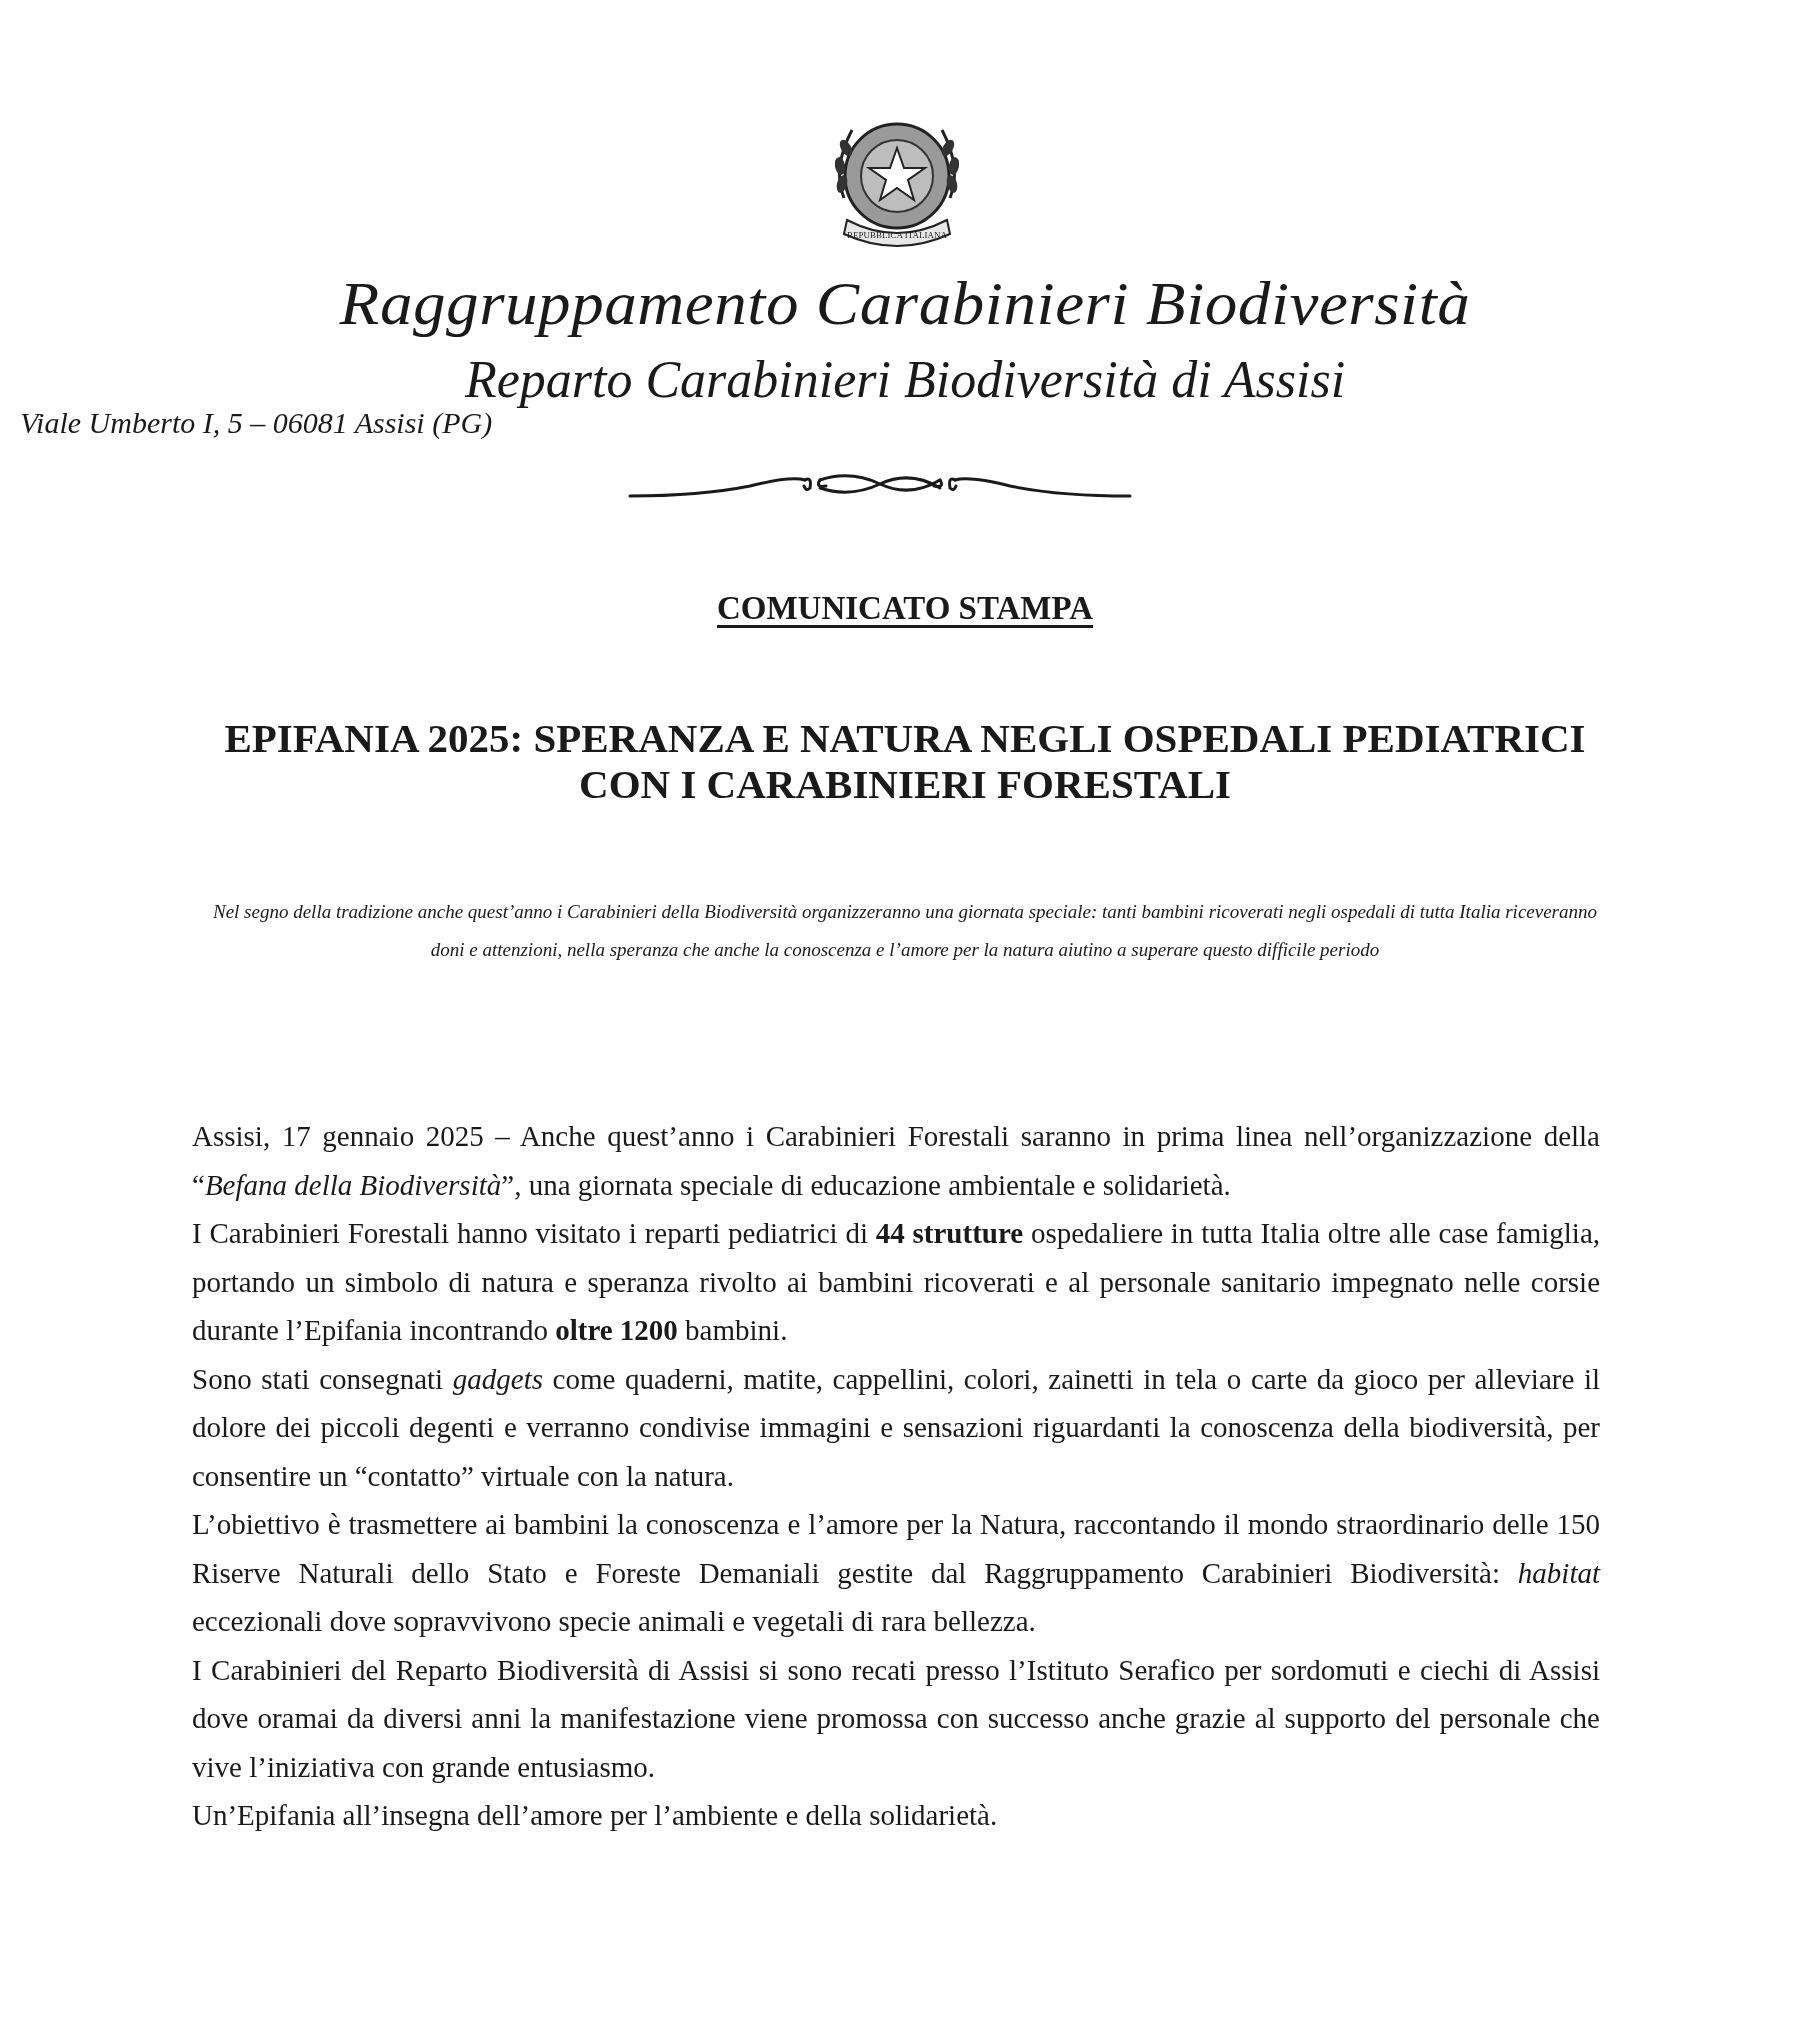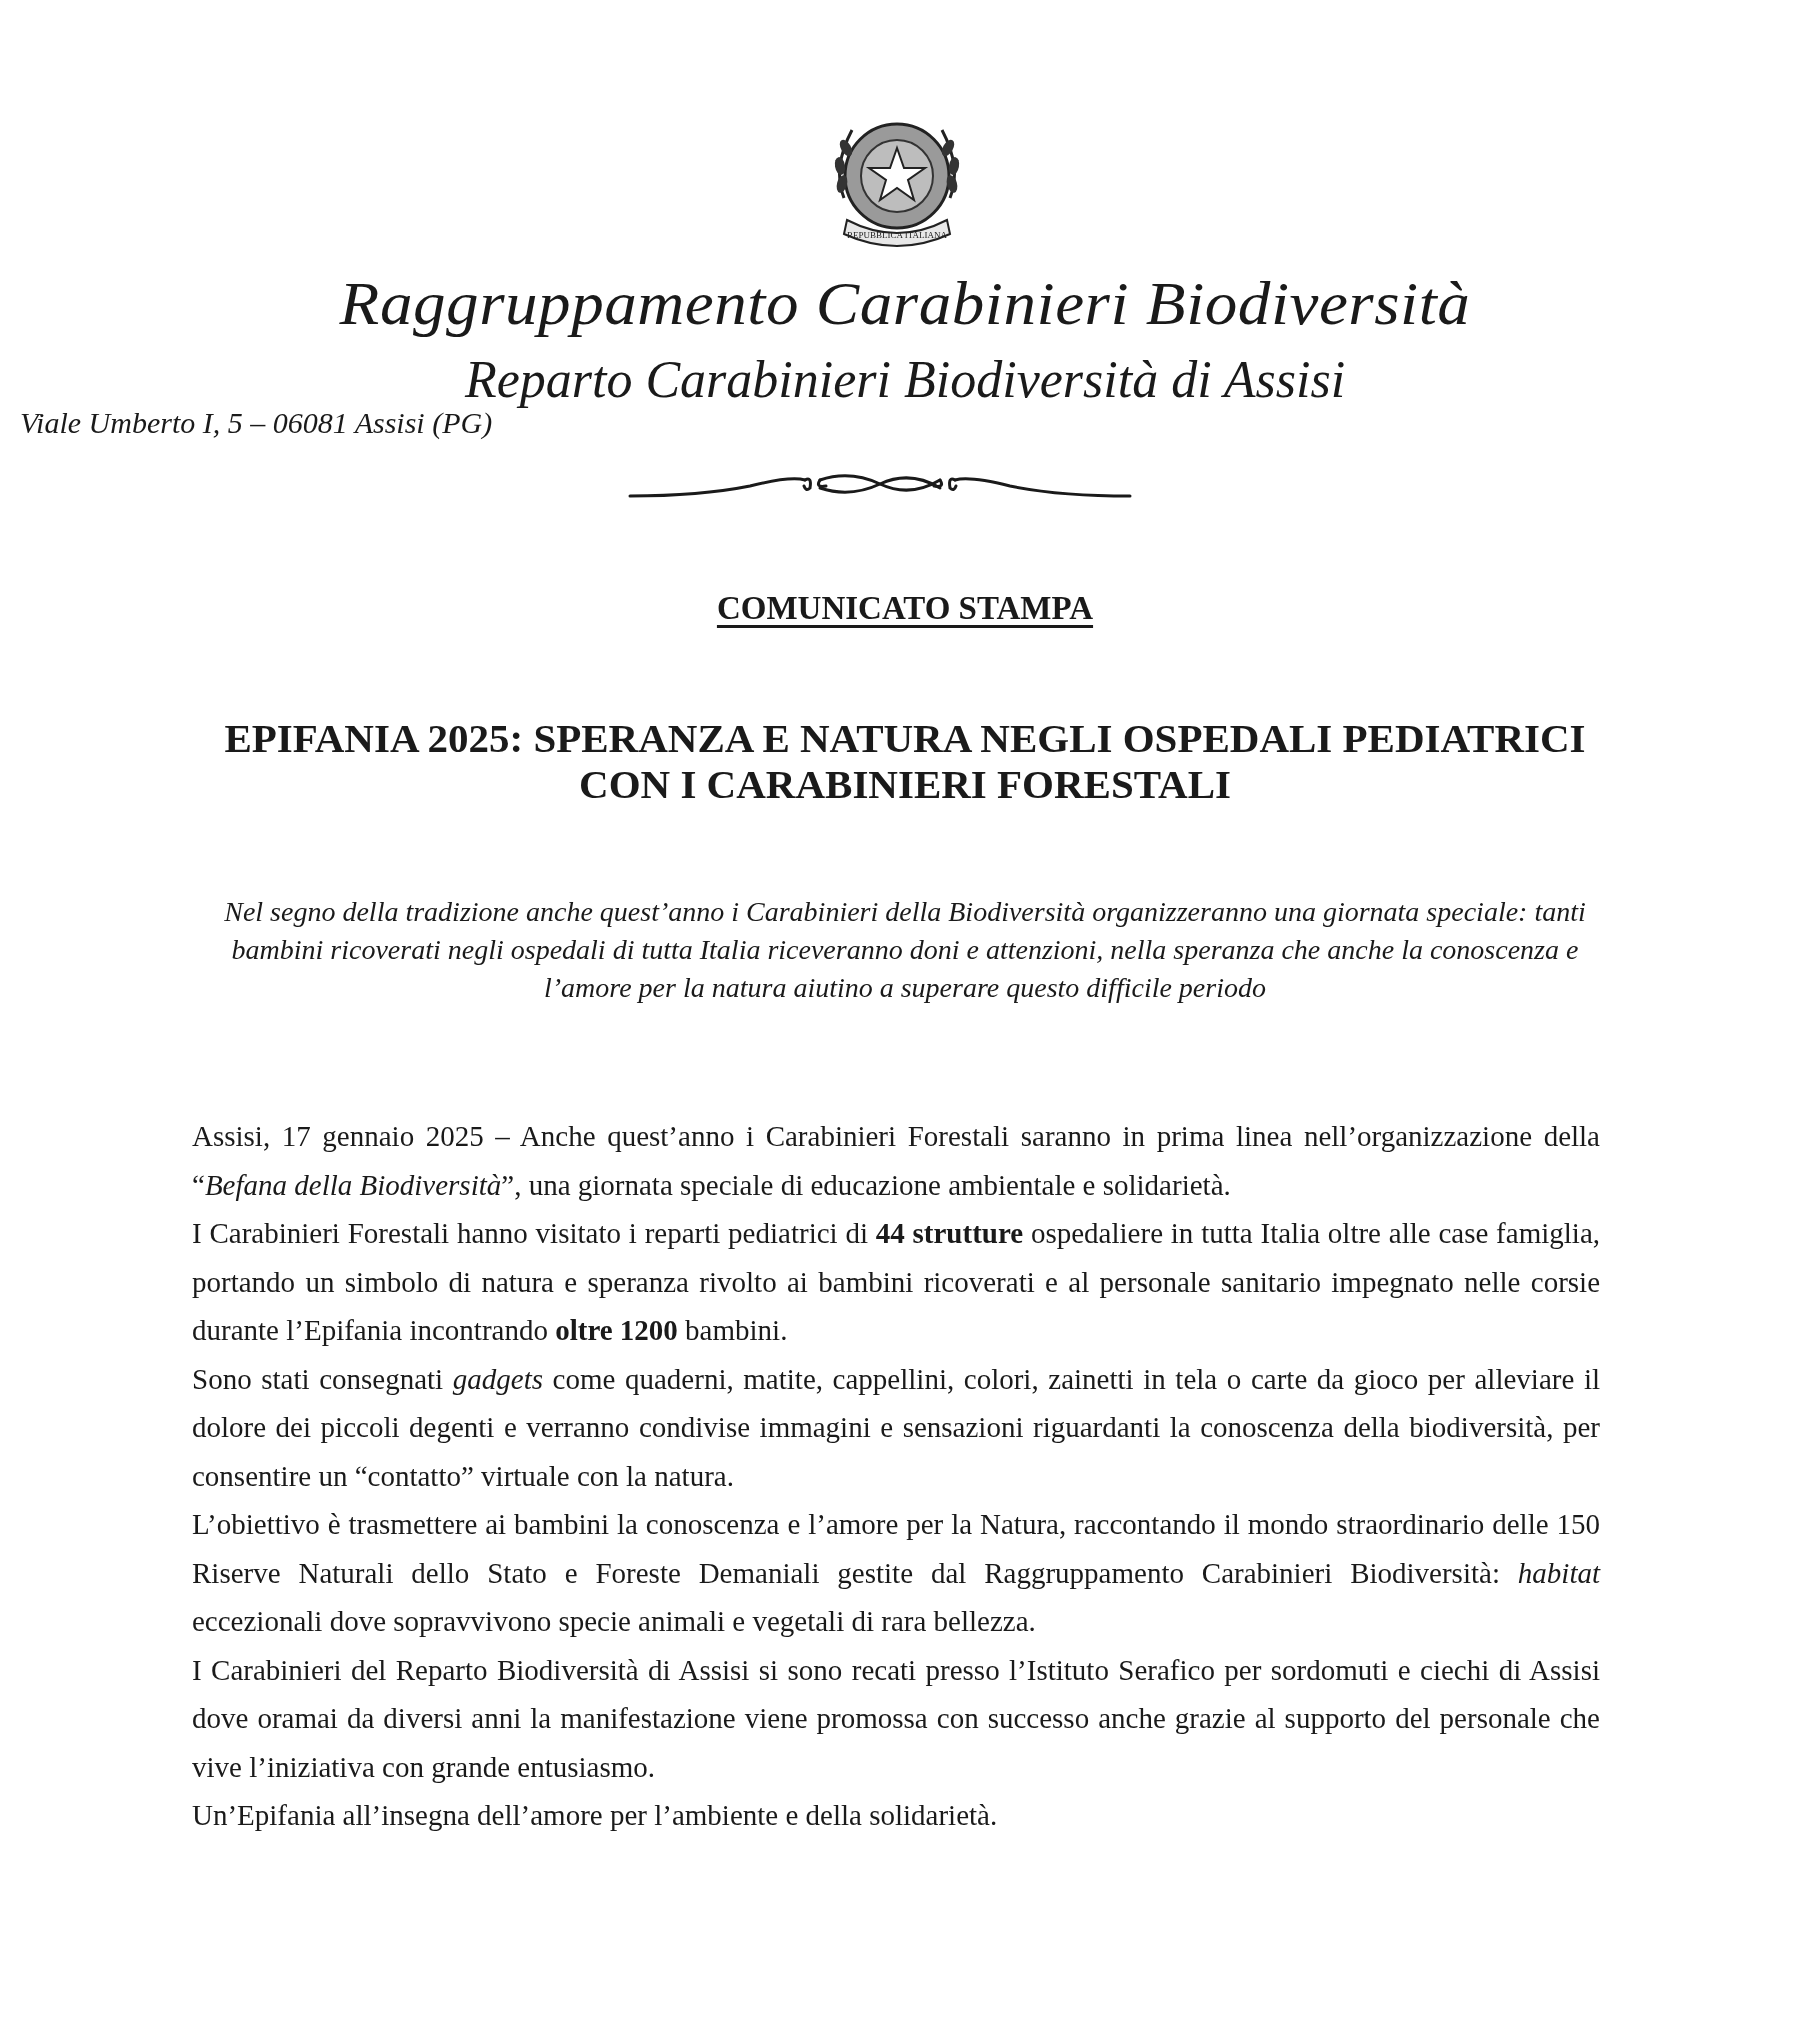--- a/index.html
+++ b/index.html
@@ -33,21 +33,21 @@
     }
     .press-label span { text-decoration: underline; text-decoration-thickness: 3px; text-underline-offset: 6px; }
 
     .headline {
       position: absolute; left: 180px; right: 180px; top: 715px; text-align: center;
       font-size: 41px; font-weight: bold; line-height: 46px;
     }
 
     .abstract {
       position: absolute; left: 200px; right: 200px; top: 893px; text-align: center;
-      font-size: 28px; font-style: italic; line-height: 38px;
+      font-size: 19px; font-style: italic; line-height: 38px;
     }
 
     .body {
       position: absolute; left: 192px; width: 1408px; top: 1112px;
       font-size: 29px; line-height: 48.5px; text-align: justify;
     }
     .body p { margin: 0; }
     b { font-weight: bold; }
     i { font-style: italic; }
   </style>

